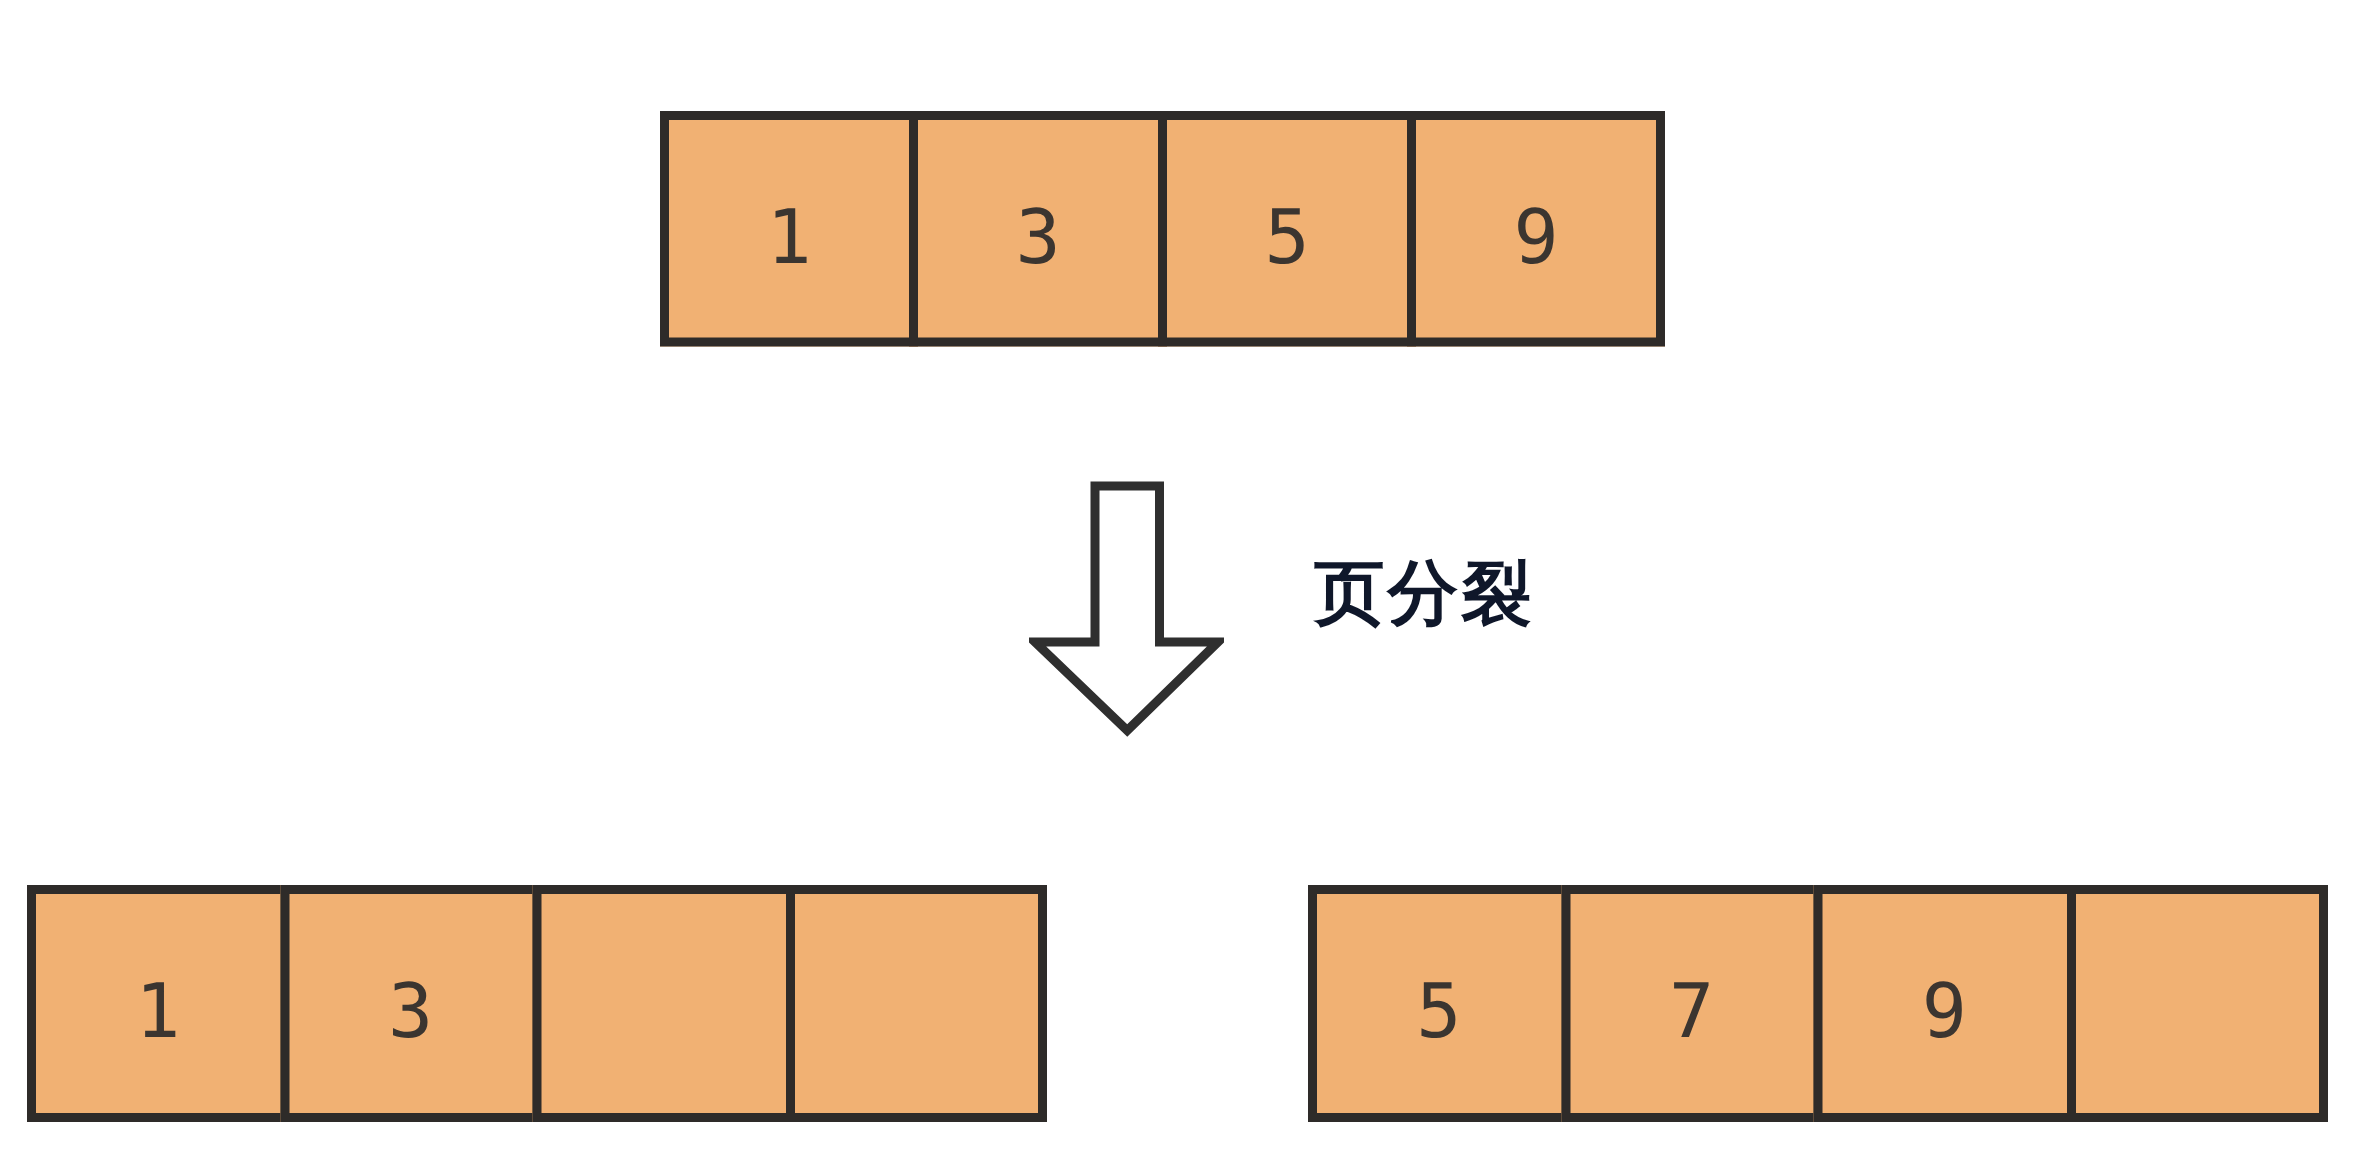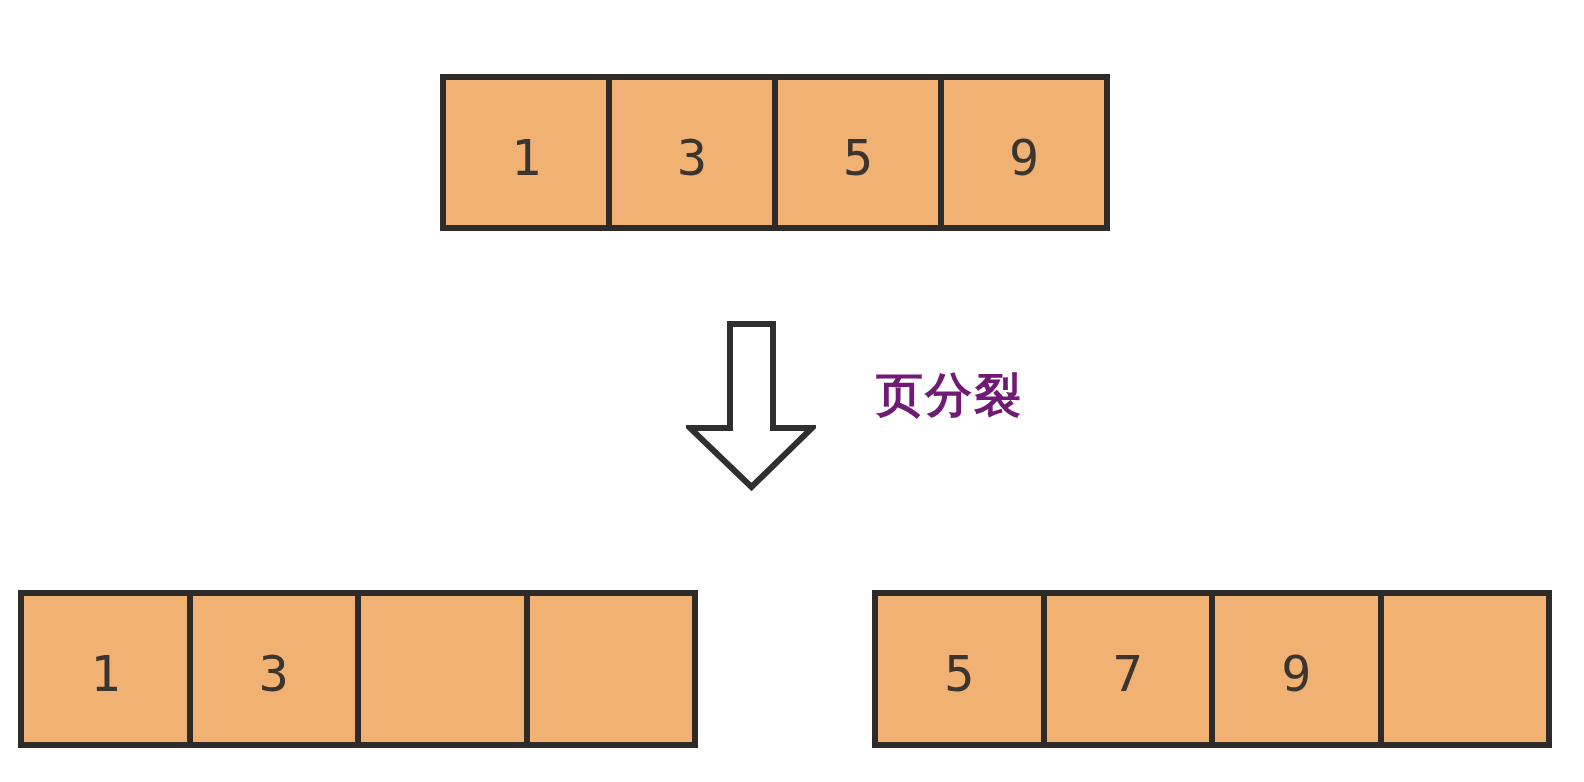--- a/index.html
+++ b/index.html
@@ -45,21 +45,21 @@
     top: 320px;
     width: 130px;
     height: 172px;
   }
   .split-label {
     position: absolute;
     left: 876px;
     top: 364px;
     font-size: 47px;
     font-weight: 700;
-    color: #701a75;
+    color: #0f172a;
     letter-spacing: 2px;
     white-space: nowrap;
   }
 </style>
 </head>
 <body>
 
 <div class="canvas">
 
   <div class="page-row row-top">

